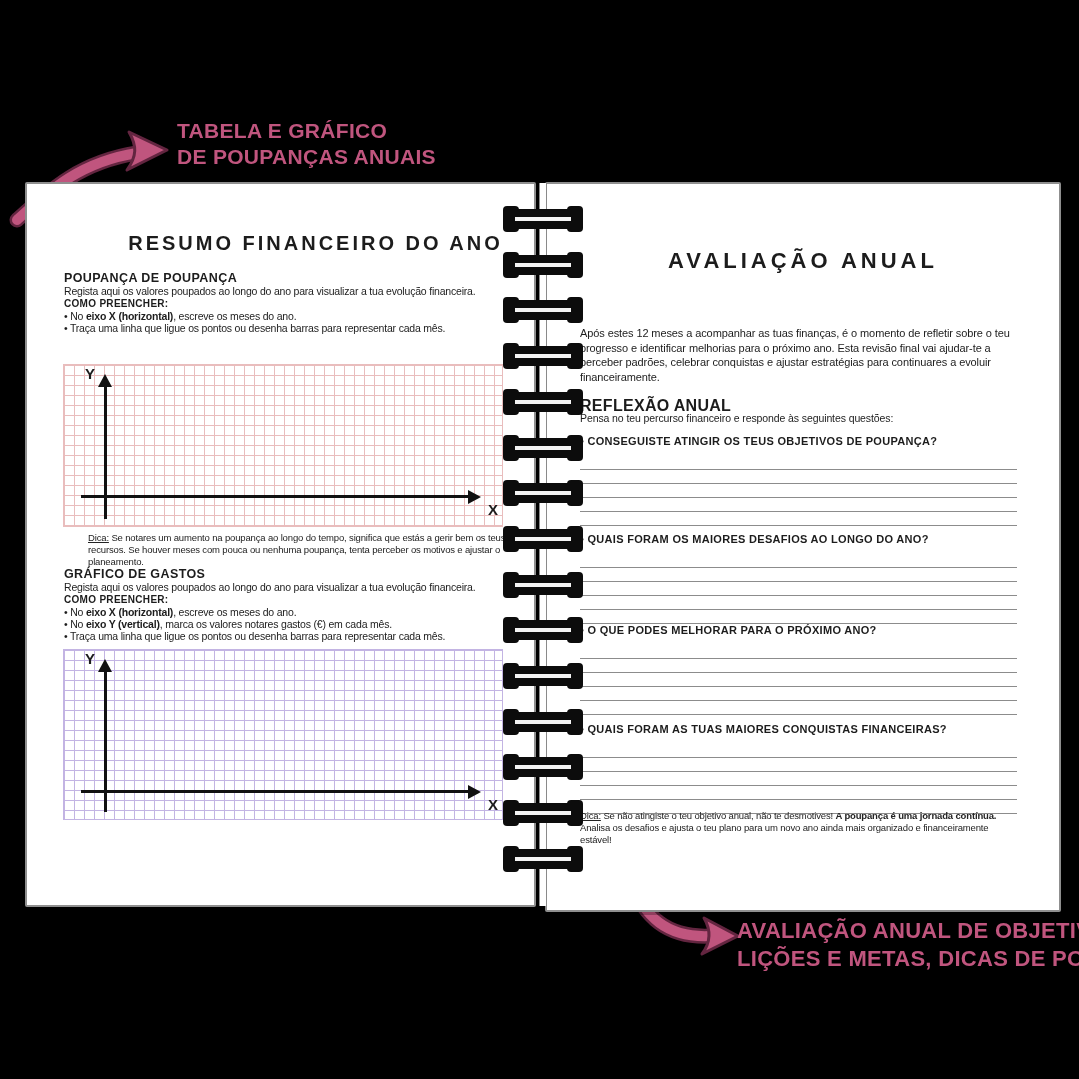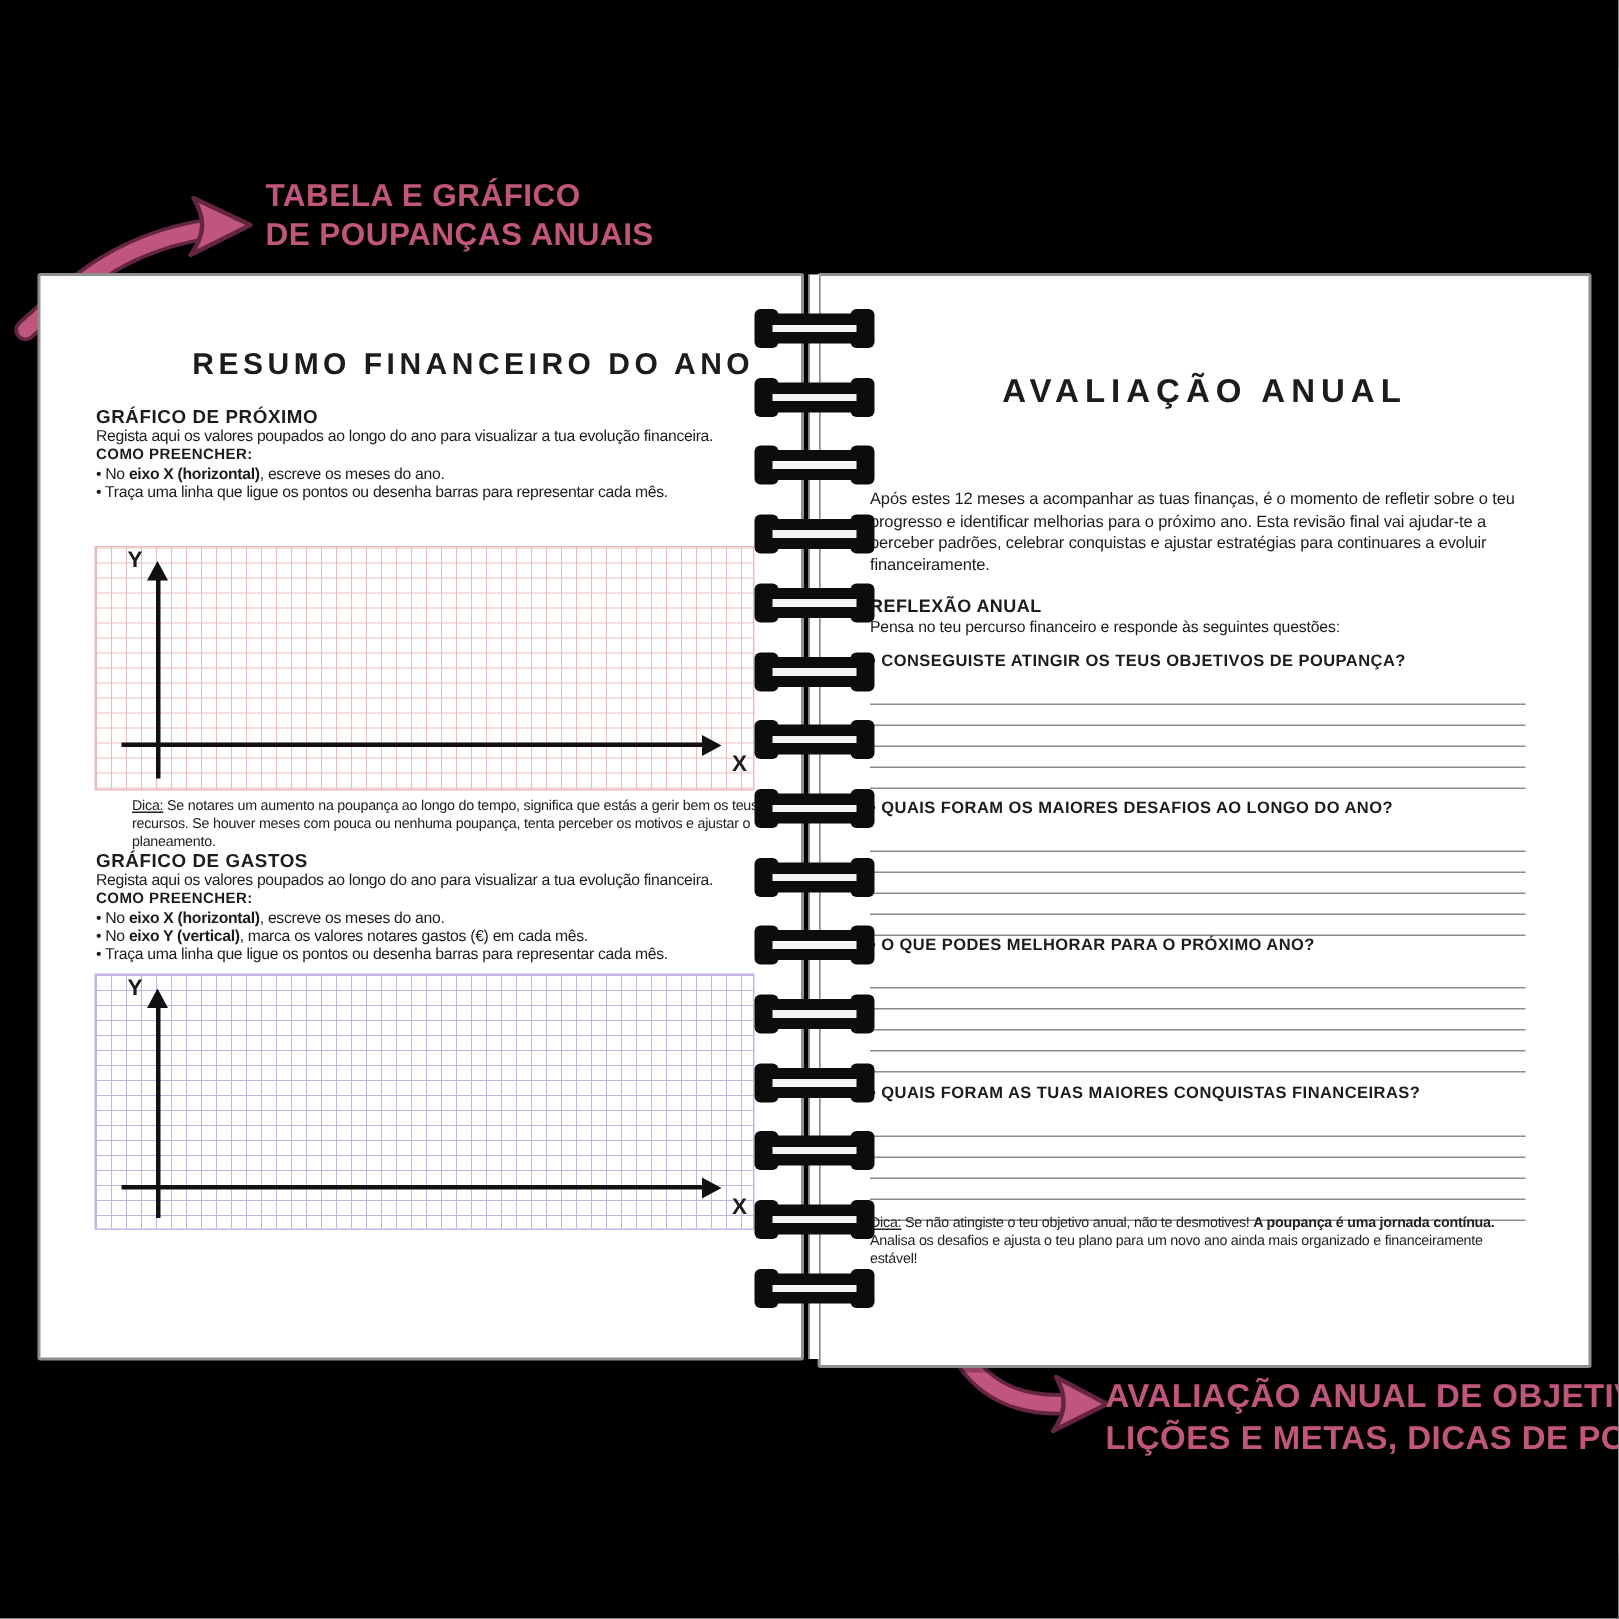--- a/index.html
+++ b/index.html
@@ -95,21 +95,21 @@
     <path d="M 92 46 L 126 64 L 90 82 C 99 70, 99 58, 92 46 Z" style="fill:var(--annotation-pink,#c0557e);stroke:var(--arrow-outline,#632540)" stroke-width="3" stroke-linejoin="round"></path>
   </svg>
   <div id="note-bottom" class="note">
     <div>AVALIAÇÃO ANUAL DE OBJETIVOS,</div>
     <div>LIÇÕES E METAS, DICAS DE POUPANÇAS</div>
   </div>
 
   <div class="page" id="left-page">
     <div class="page-title" style="top:48px;padding-left:35px;">RESUMO FINANCEIRO DO ANO</div>
 
-    <div class="sec-head" style="top:87px;">GRÁFICO DE PRÓXIMO</div>
+    <div class="sec-head" style="top:87px;">POUPANÇA DE POUPANÇA</div>
     <div class="body-line" style="top:101px;">Regista aqui os valores poupados ao longo do ano para visualizar a tua evolução financeira.</div>
     <div class="mini-head" style="top:114px;">COMO PREENCHER:</div>
     <div class="bullets" style="top:126px;">
       <div><span>• No </span><span style="font-weight: bold;">eixo X (horizontal)</span><span>, escreve os meses do ano.</span></div>
       <div><span>• Traça uma linha que ligue os pontos ou desenha barras para representar cada mês.</span></div>
     </div>
 
     <div class="chart" id="chart-savings">
       <div class="grid"></div>
       <div class="axis-y"></div>
@@ -139,21 +139,21 @@
       <div class="xlab" style="top:147px;">X</div>
     </div>
 
   </div>
 
   <div class="page" id="right-page">
     <div class="page-title" style="top:64px;font-size:22px;letter-spacing:4px;">AVALIAÇÃO ANUAL</div>
 
     <div class="para" style="top:142px;">Após estes 12 meses a acompanhar as tuas finanças, é o momento de refletir sobre o teu progresso e identificar melhorias para o próximo ano. Esta revisão final vai ajudar-te a perceber padrões, celebrar conquistas e ajustar estratégias para continuares a evoluir financeiramente.</div>
 
-    <div class="mini-head" style="left:33px;top:213px;font-size:12px;">REFLEXÃO ANUAL</div>
+    <div class="mini-head" style="left:33px;top:213px;font-size:16px;">REFLEXÃO ANUAL</div>
     <div class="para" style="top:227px;font-size:10.5px;">Pensa no teu percurso financeiro e responde às seguintes questões:</div>
 
     <div class="q-block" style="top:251px;">
       <div class="q-heading">• CONSEGUISTE ATINGIR OS TEUS OBJETIVOS DE POUPANÇA?</div>
       <div class="rules">
         <div class="rule"></div>
         <div class="rule"></div>
         <div class="rule"></div>
         <div class="rule"></div>
         <div class="rule"></div>

